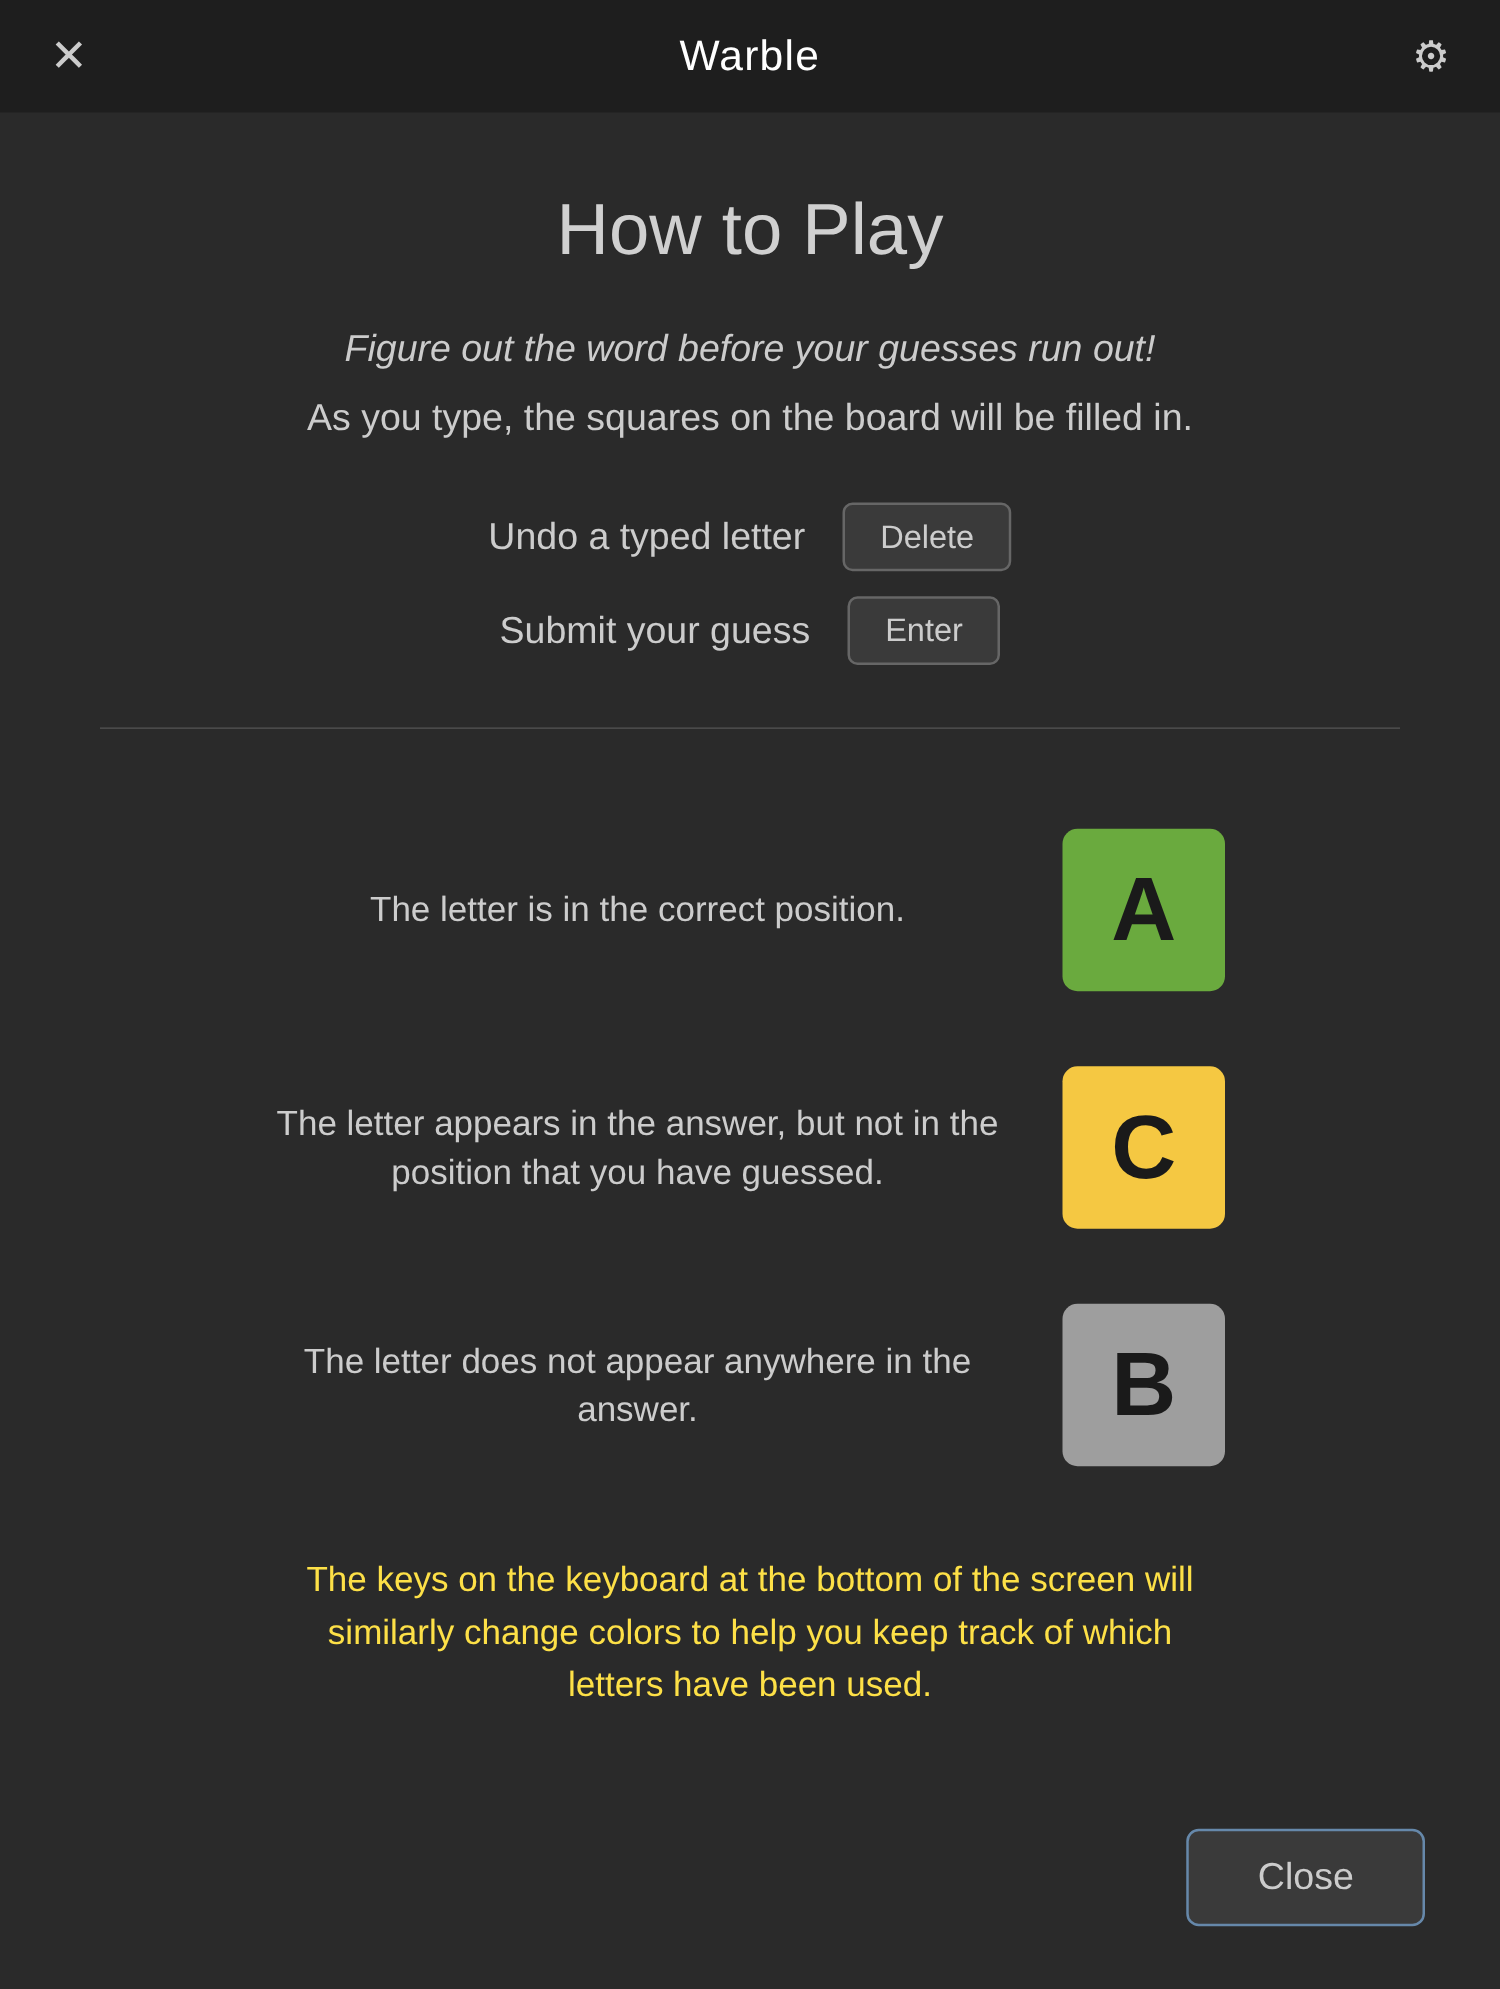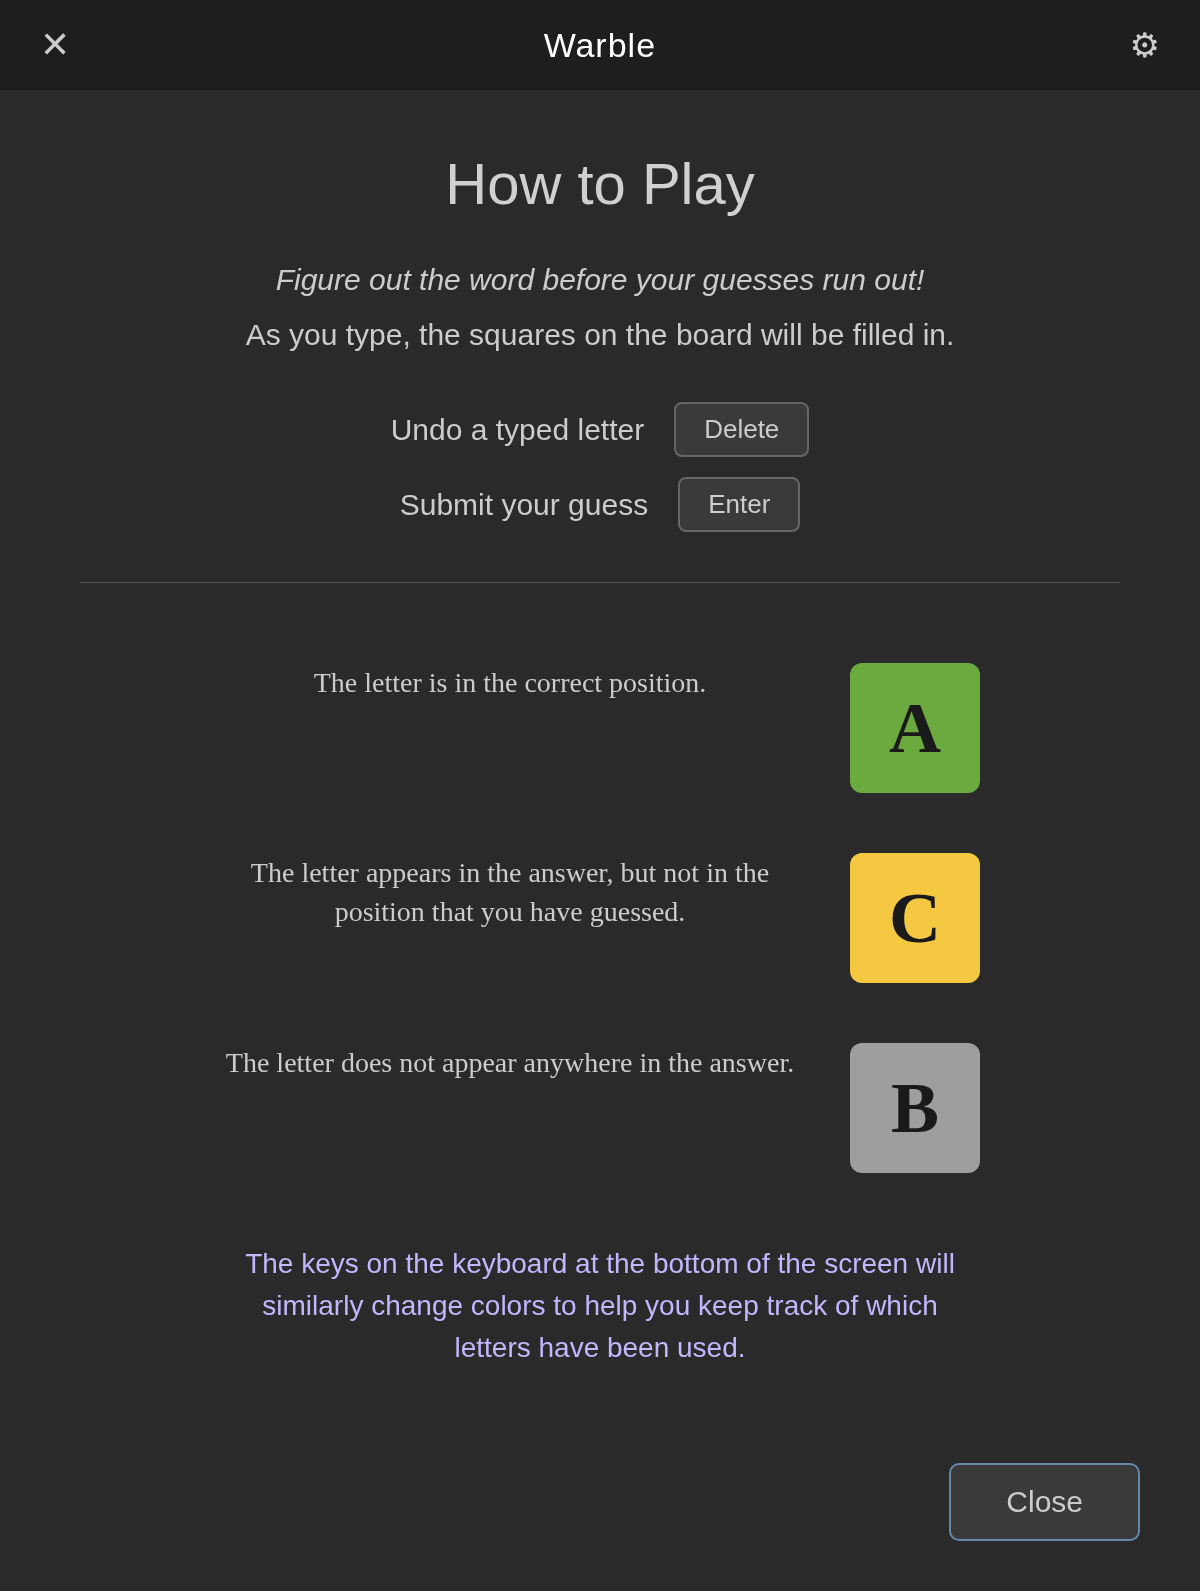--- a/index.html
+++ b/index.html
@@ -138,25 +138,25 @@
     .hint-rows {
       display: flex;
       flex-direction: column;
       align-items: center;
       gap: 0;
       width: 100%;
     }
 
     .hint-row {
       display: flex;
+      align-items: center;
       justify-content: center;
       width: 100%;
       padding: 30px 60px;
       gap: 50px;
-      font-family: Liberation Serif, serif;
     }
 
     .hint-text {
       font-size: 28px;
       color: #cccccc;
       text-align: center;
       flex: 1;
       max-width: 580px;
       line-height: 1.4;
     }
@@ -182,21 +182,21 @@
       background: #9e9e9e;
     }
 
     .hint-tile.yellow {
       background: #f5c842;
     }
 
     
     .keyboard-note {
       font-size: 28px;
-      color: #c4b5fd;
+      color: #fde047;
       text-align: center;
       line-height: 1.5;
       padding: 20px 80px;
       max-width: 900px;
       margin-top: 20px;
     }
 
     
     .footer {
       display: flex;

